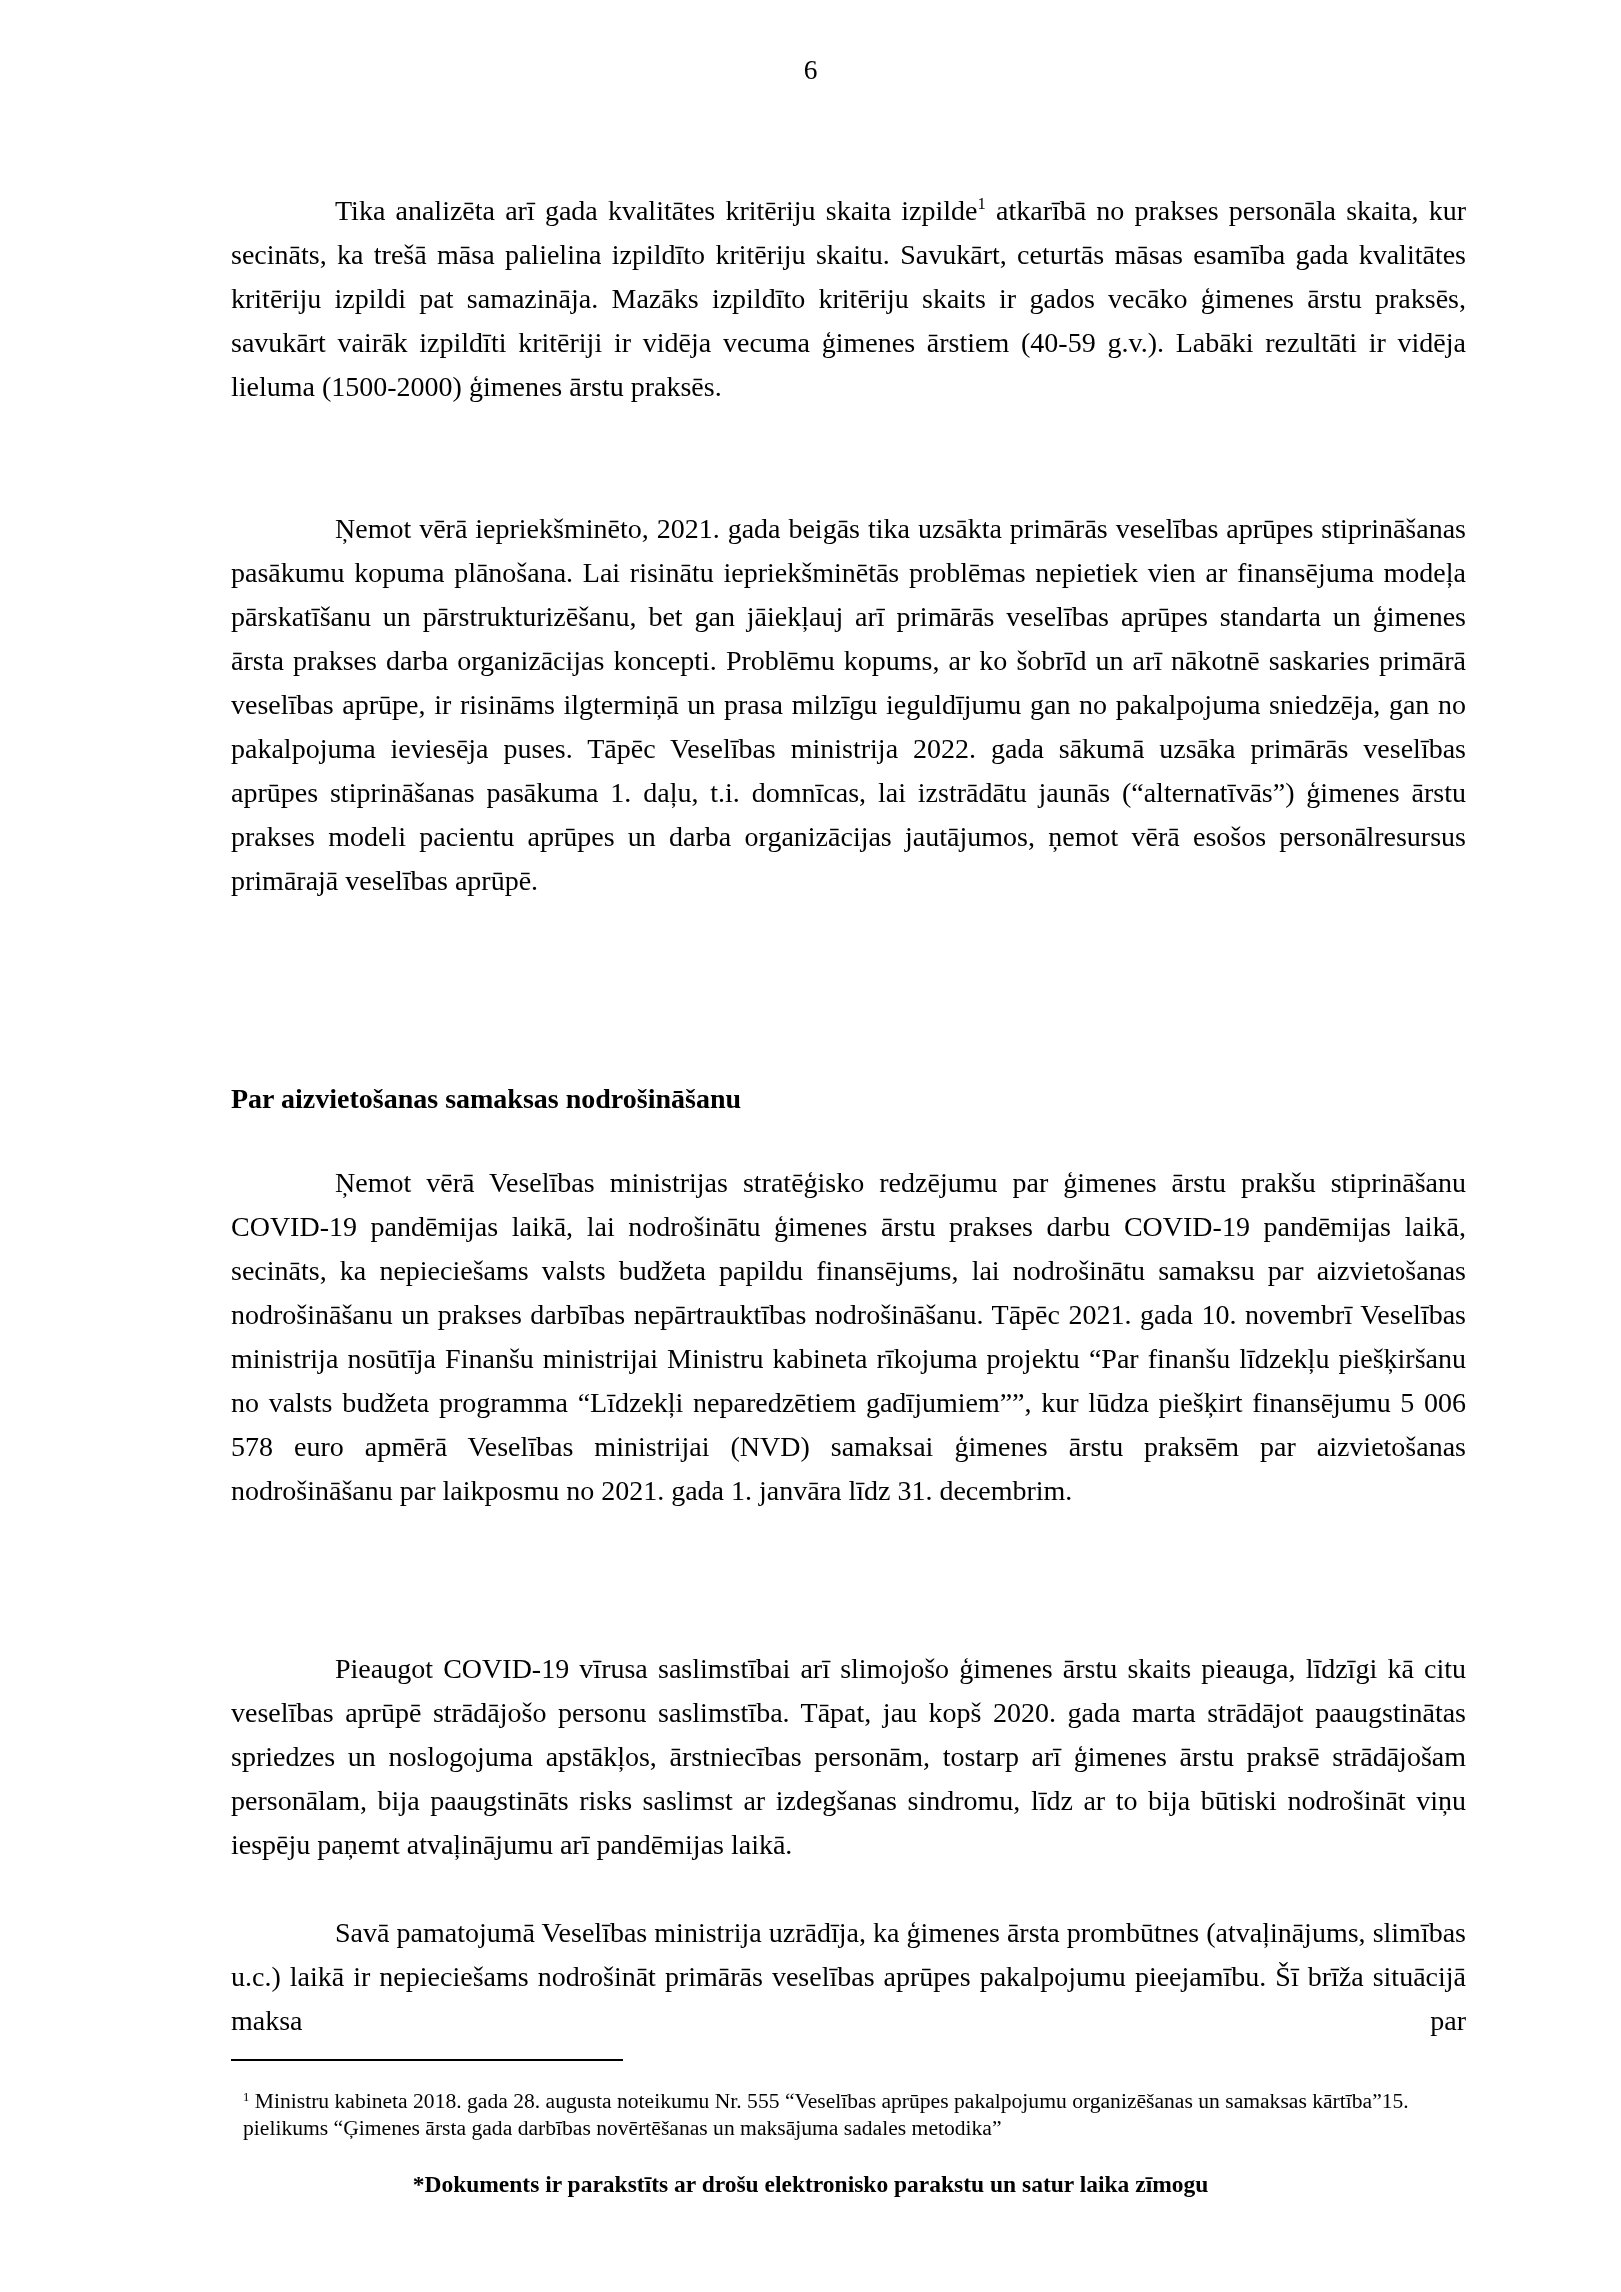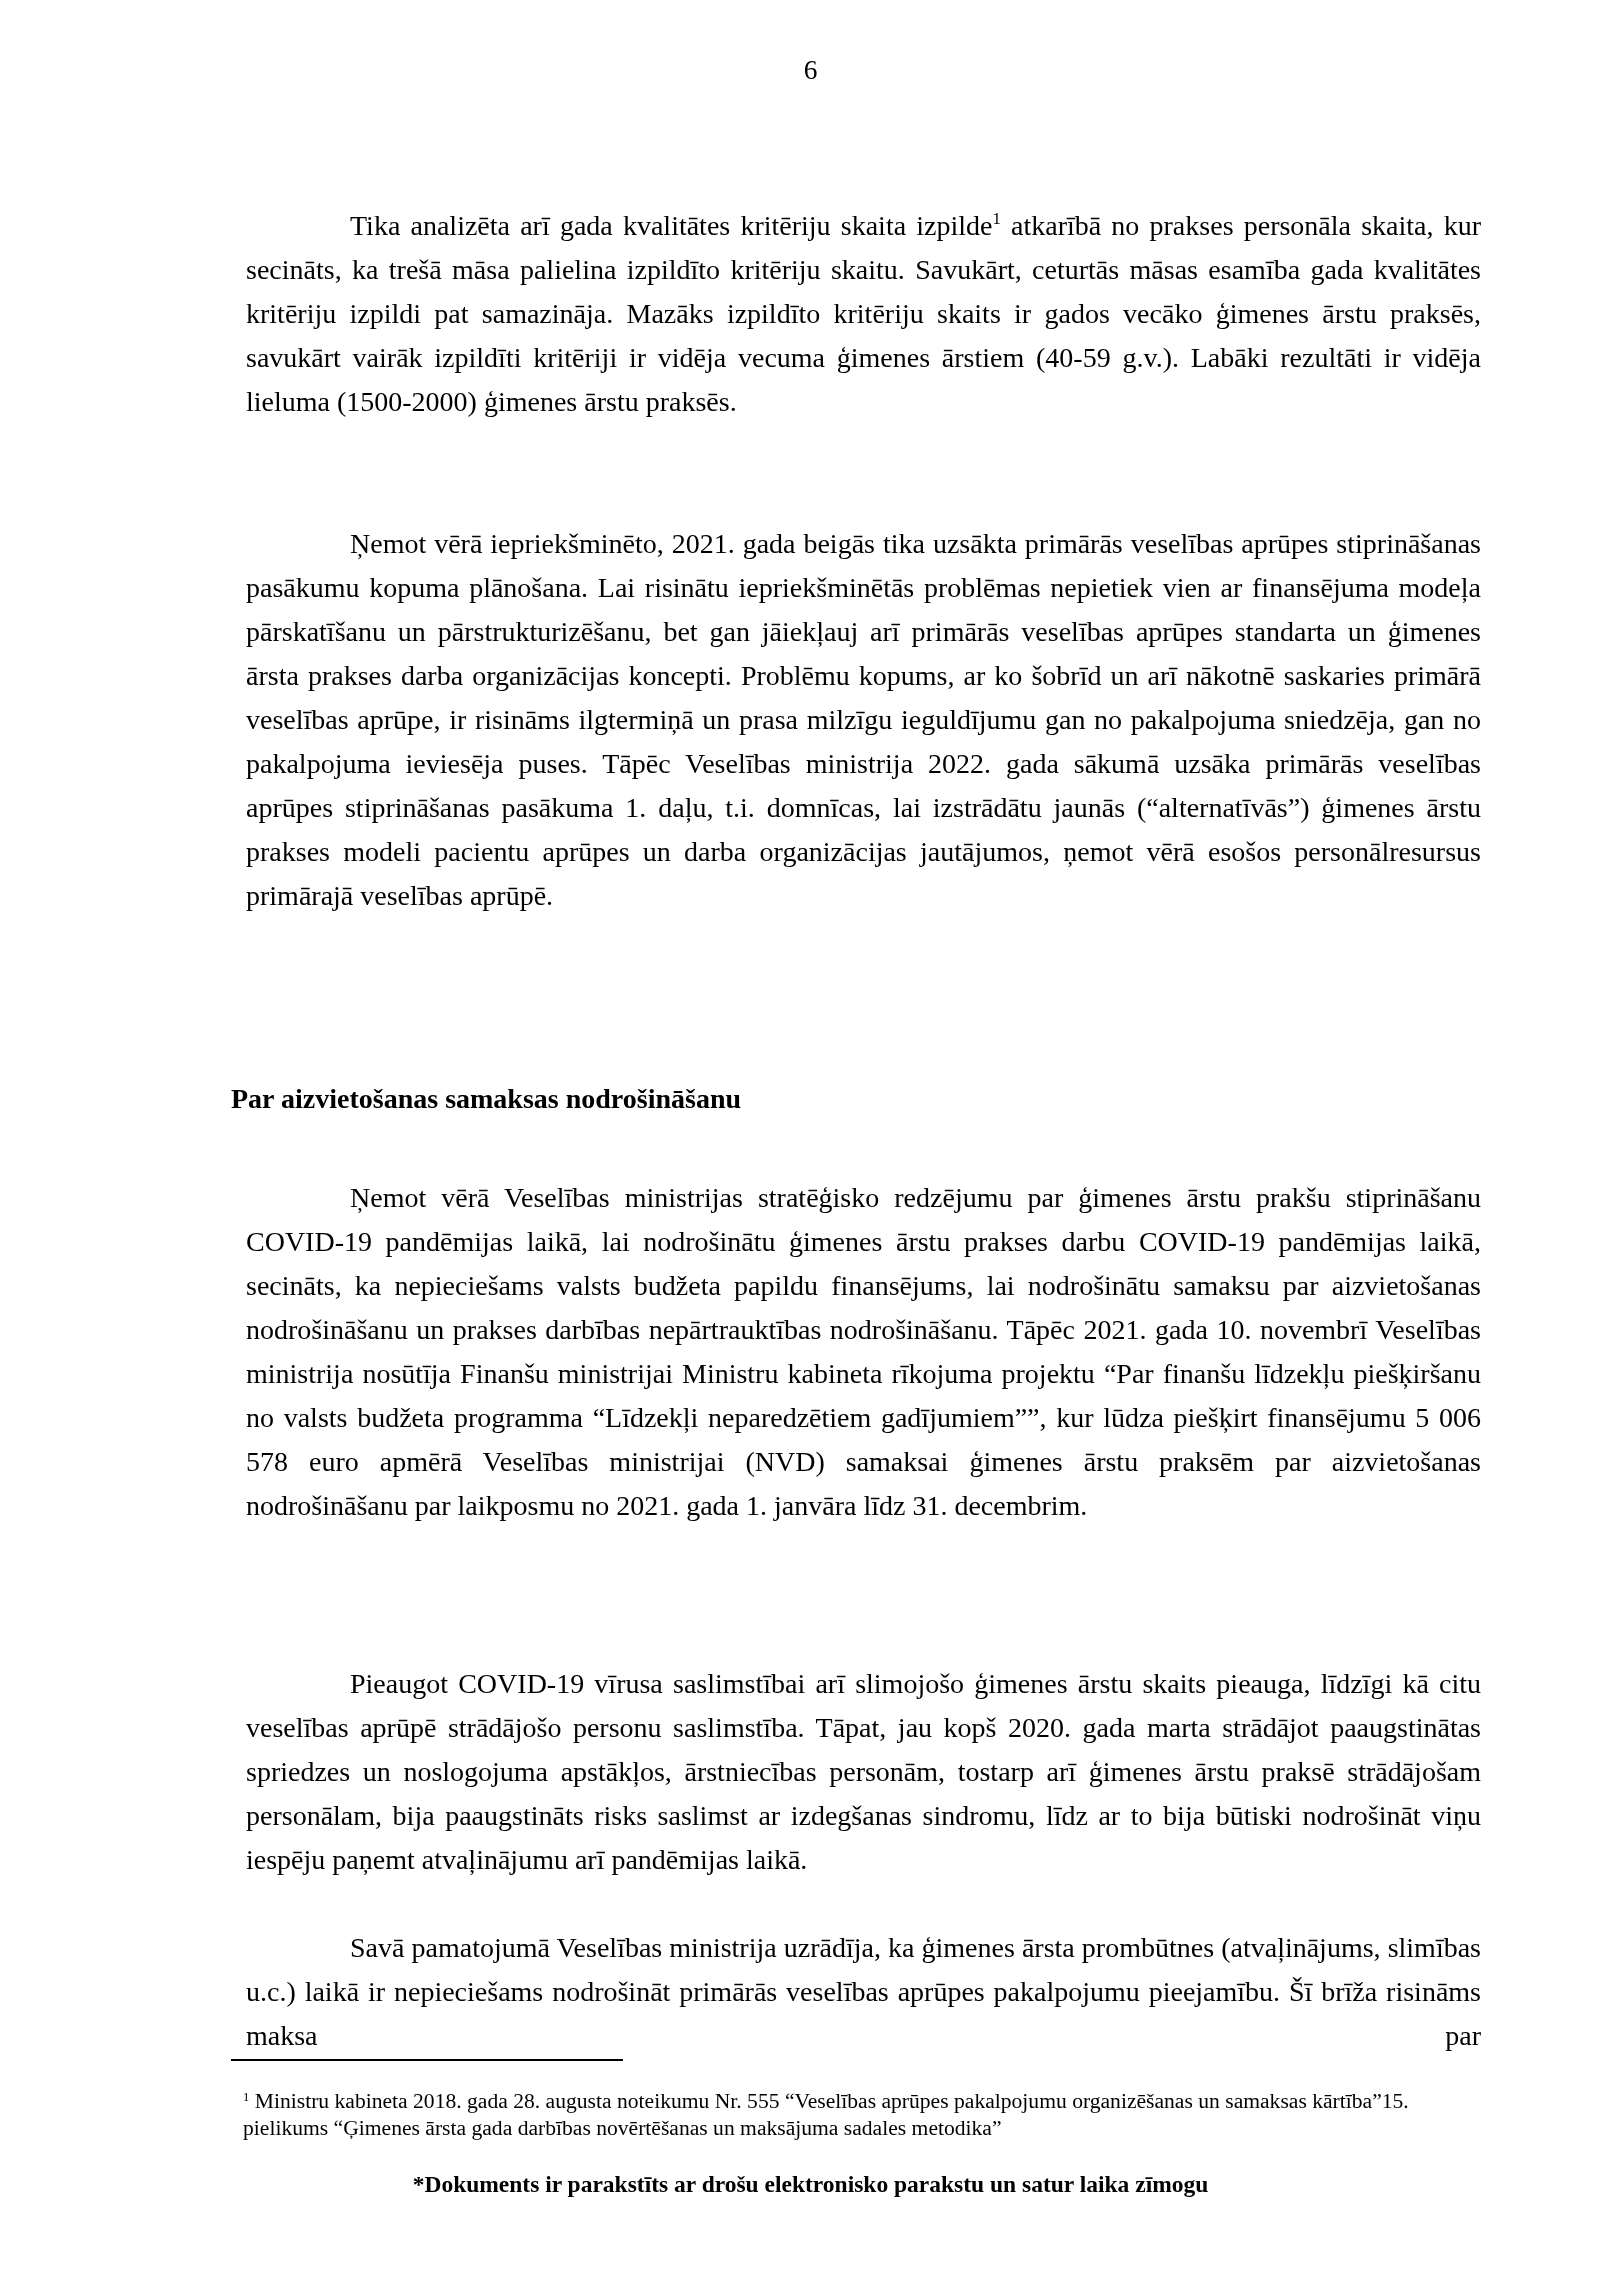--- a/index.html
+++ b/index.html
@@ -3,21 +3,21 @@
   <meta charset="utf-8">
   <style>
     html, body { margin: 0; padding: 0; background: #ffffff; }
     body { width: 1621px; height: 2293px; position: relative; overflow: hidden; color: #000; }
     .page { position: absolute; left: 0; top: 0; width: 1621px; height: 2293px; background: #fff; }
     .serif { font-family: "Liberation Serif", "DejaVu Serif", serif; }
     .page-number { position: absolute; left: 0; width: 1621px; top: 55px; text-align: center; font-size: 27.4px; line-height: 31px; }
     .para {
       position: absolute; left: 231px; width: 1235px;
       font-size: 28px; line-height: 44px;
-      text-align: justify; text-indent: 104px; margin: 15px;
+      text-align: justify; text-indent: 104px; margin: 0;
     }
     .para.last-left { text-align-last: left; }
     .heading { position: absolute; left: 231px; width: 1235px; font-size: 28px; line-height: 44px; font-weight: bold; margin: 0; }
     sup.fnref { font-size: 16.7px; line-height: 0; vertical-align: 0; position: relative; top: -10.8px; }
     .fn-rule { position: absolute; left: 231px; top: 2059px; width: 392px; height: 2px; background: #000; }
     .footnote { position: absolute; left: 231px; width: 1235px; top: 2076px; font-size: 21.6px; line-height: 27.4px; margin: 12px; }
     .footnote sup { font-size: 12.7px; position: relative; top: -6.9px; vertical-align: 0; line-height: 0; }
     .signature-note { position: absolute; left: 0; width: 1621px; top: 2170px; text-align: center; font-size: 23.5px; line-height: 29px; font-weight: bold; }
   </style>
 </head>
@@ -30,21 +30,21 @@
   <p class="para serif last-left" style="top:189px;"><span>Tika analizēta arī gada kvalitātes kritēriju skaita izpilde</span><sup class="fnref">1</sup><span> atkarībā no prakses personāla skaita, kur secināts, ka trešā māsa palielina izpildīto kritēriju skaitu. Savukārt, ceturtās māsas esamība gada kvalitātes kritēriju izpildi pat samazināja. Mazāks izpildīto kritēriju skaits ir gados vecāko ģimenes ārstu praksēs, savukārt vairāk izpildīti kritēriji ir vidēja vecuma ģimenes ārstiem (40-59 g.v.). Labāki rezultāti ir vidēja lieluma (1500-2000) ģimenes ārstu praksēs.</span></p>
 
   <p class="para serif last-left" style="top:507px;">Ņemot vērā iepriekšminēto, 2021. gada beigās tika uzsākta primārās veselības aprūpes stiprināšanas pasākumu kopuma plānošana. Lai risinātu iepriekšminētās problēmas nepietiek vien ar finansējuma modeļa pārskatīšanu un pārstrukturizēšanu, bet gan jāiekļauj arī primārās veselības aprūpes standarta un ģimenes ārsta prakses darba organizācijas koncepti. Problēmu kopums, ar ko šobrīd un arī nākotnē saskaries primārā veselības aprūpe, ir risināms ilgtermiņā un prasa milzīgu ieguldījumu gan no pakalpojuma sniedzēja, gan no pakalpojuma ieviesēja puses. Tāpēc Veselības ministrija 2022. gada sākumā uzsāka primārās veselības aprūpes stiprināšanas pasākuma 1. daļu, t.i. domnīcas, lai izstrādātu jaunās (“alternatīvās”) ģimenes ārstu prakses modeli pacientu aprūpes un darba organizācijas jautājumos, ņemot vērā esošos personālresursus primārajā veselības aprūpē.</p>
 
   <h2 class="heading serif" style="top:1077px;">Par aizvietošanas samaksas nodrošināšanu</h2>
 
   <p class="para serif last-left" style="top:1161px;">Ņemot vērā Veselības ministrijas stratēģisko redzējumu par ģimenes ārstu prakšu stiprināšanu COVID-19 pandēmijas laikā, lai nodrošinātu ģimenes ārstu prakses darbu COVID-19 pandēmijas laikā, secināts, ka nepieciešams valsts budžeta papildu finansējums, lai nodrošinātu samaksu par aizvietošanas nodrošināšanu un prakses darbības nepārtrauktības nodrošināšanu. Tāpēc 2021. gada 10. novembrī Veselības ministrija nosūtīja Finanšu ministrijai Ministru kabineta rīkojuma projektu “Par finanšu līdzekļu piešķiršanu no valsts budžeta programma “Līdzekļi neparedzētiem gadījumiem””, kur lūdza piešķirt finansējumu 5 006 578 euro apmērā Veselības ministrijai (NVD) samaksai ģimenes ārstu praksēm par aizvietošanas nodrošināšanu par laikposmu no 2021. gada 1. janvāra līdz 31. decembrim.</p>
 
   <p class="para serif last-left" style="top:1647px;">Pieaugot COVID-19 vīrusa saslimstībai arī slimojošo ģimenes ārstu skaits pieauga, līdzīgi kā citu veselības aprūpē strādājošo personu saslimstība. Tāpat, jau kopš 2020. gada marta strādājot paaugstinātas spriedzes un noslogojuma apstākļos, ārstniecības personām, tostarp arī ģimenes ārstu praksē strādājošam personālam, bija paaugstināts risks saslimst ar izdegšanas sindromu, līdz ar to bija būtiski nodrošināt viņu iespēju paņemt atvaļinājumu arī pandēmijas laikā.</p>
 
-  <p class="para serif" style="top:1911px; text-align-last: justify;">Savā pamatojumā Veselības ministrija uzrādīja, ka ģimenes ārsta prombūtnes (atvaļinājums, slimības u.c.) laikā ir nepieciešams nodrošināt primārās veselības aprūpes pakalpojumu pieejamību. Šī brīža risināms maksa par</p>
+  <p class="para serif" style="top:1911px; text-align-last: justify;">Savā pamatojumā Veselības ministrija uzrādīja, ka ģimenes ārsta prombūtnes (atvaļinājums, slimības u.c.) laikā ir nepieciešams nodrošināt primārās veselības aprūpes pakalpojumu pieejamību. Šī brīža situācijā maksa par</p>
 
   <div class="fn-rule"></div>
 
   <p class="footnote serif"><sup>1</sup><span> Ministru kabineta 2018. gada 28. augusta noteikumu Nr. 555 “Veselības aprūpes pakalpojumu organizēšanas un samaksas kārtība”15. pielikums “Ģimenes ārsta gada darbības novērtēšanas un maksājuma sadales metodika”</span></p>
 
   <div class="signature-note serif">*Dokuments ir parakstīts ar drošu elektronisko parakstu un satur laika zīmogu</div>
 
 </div>
 
 

